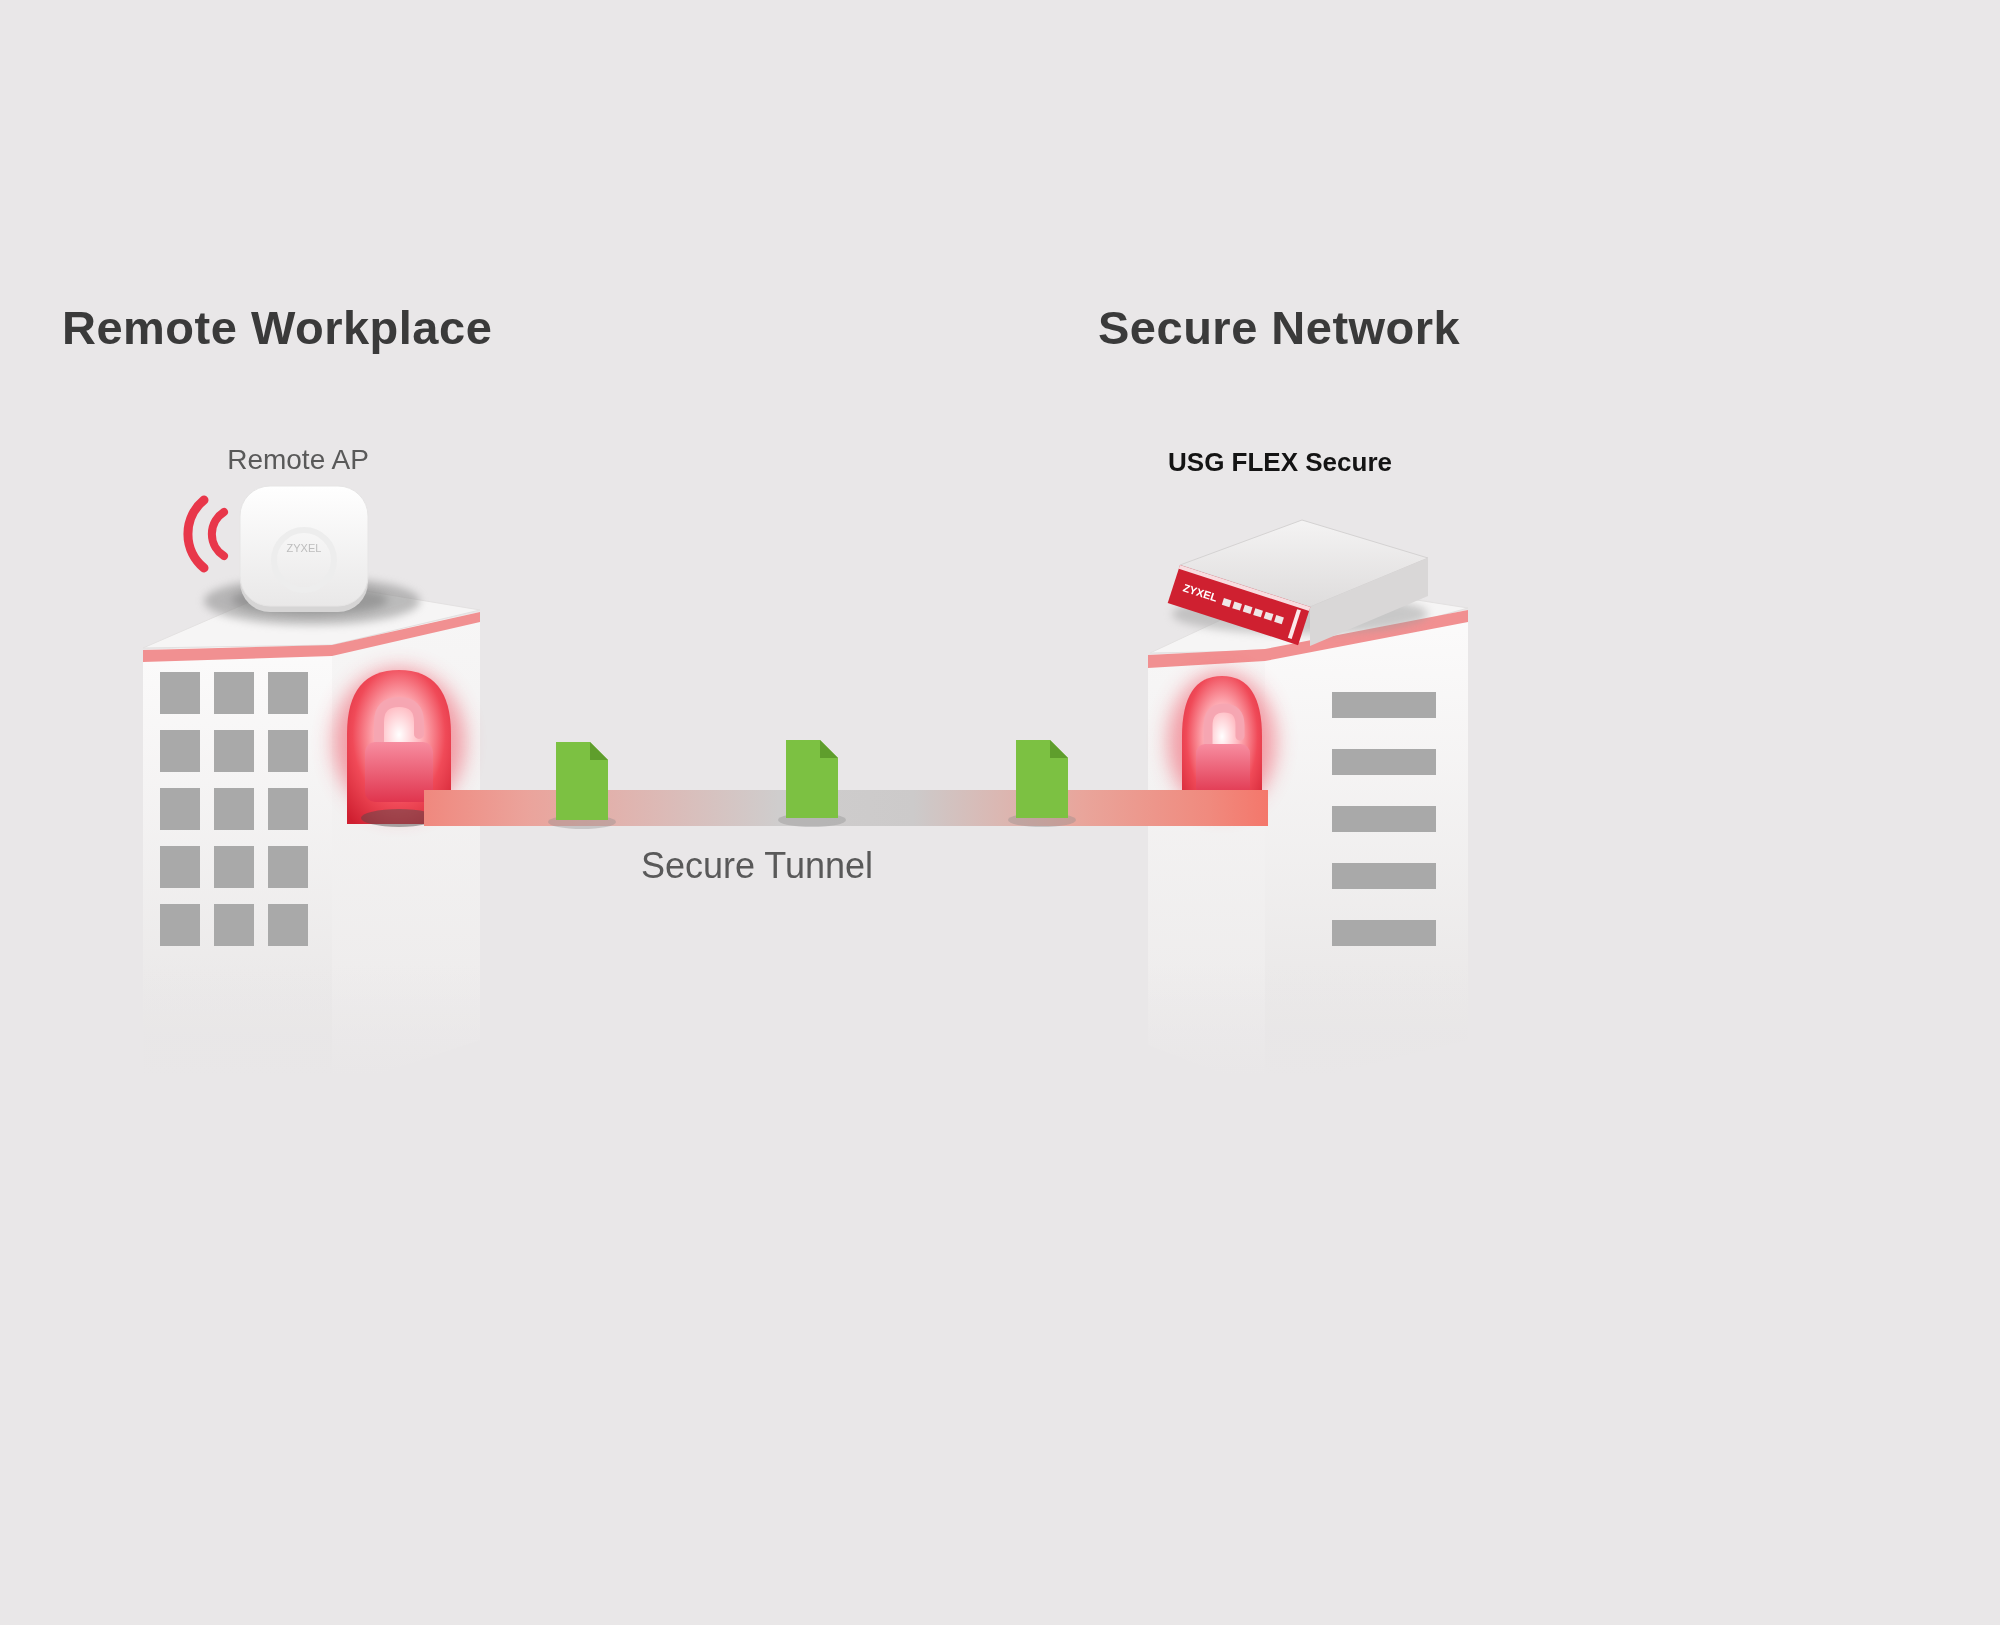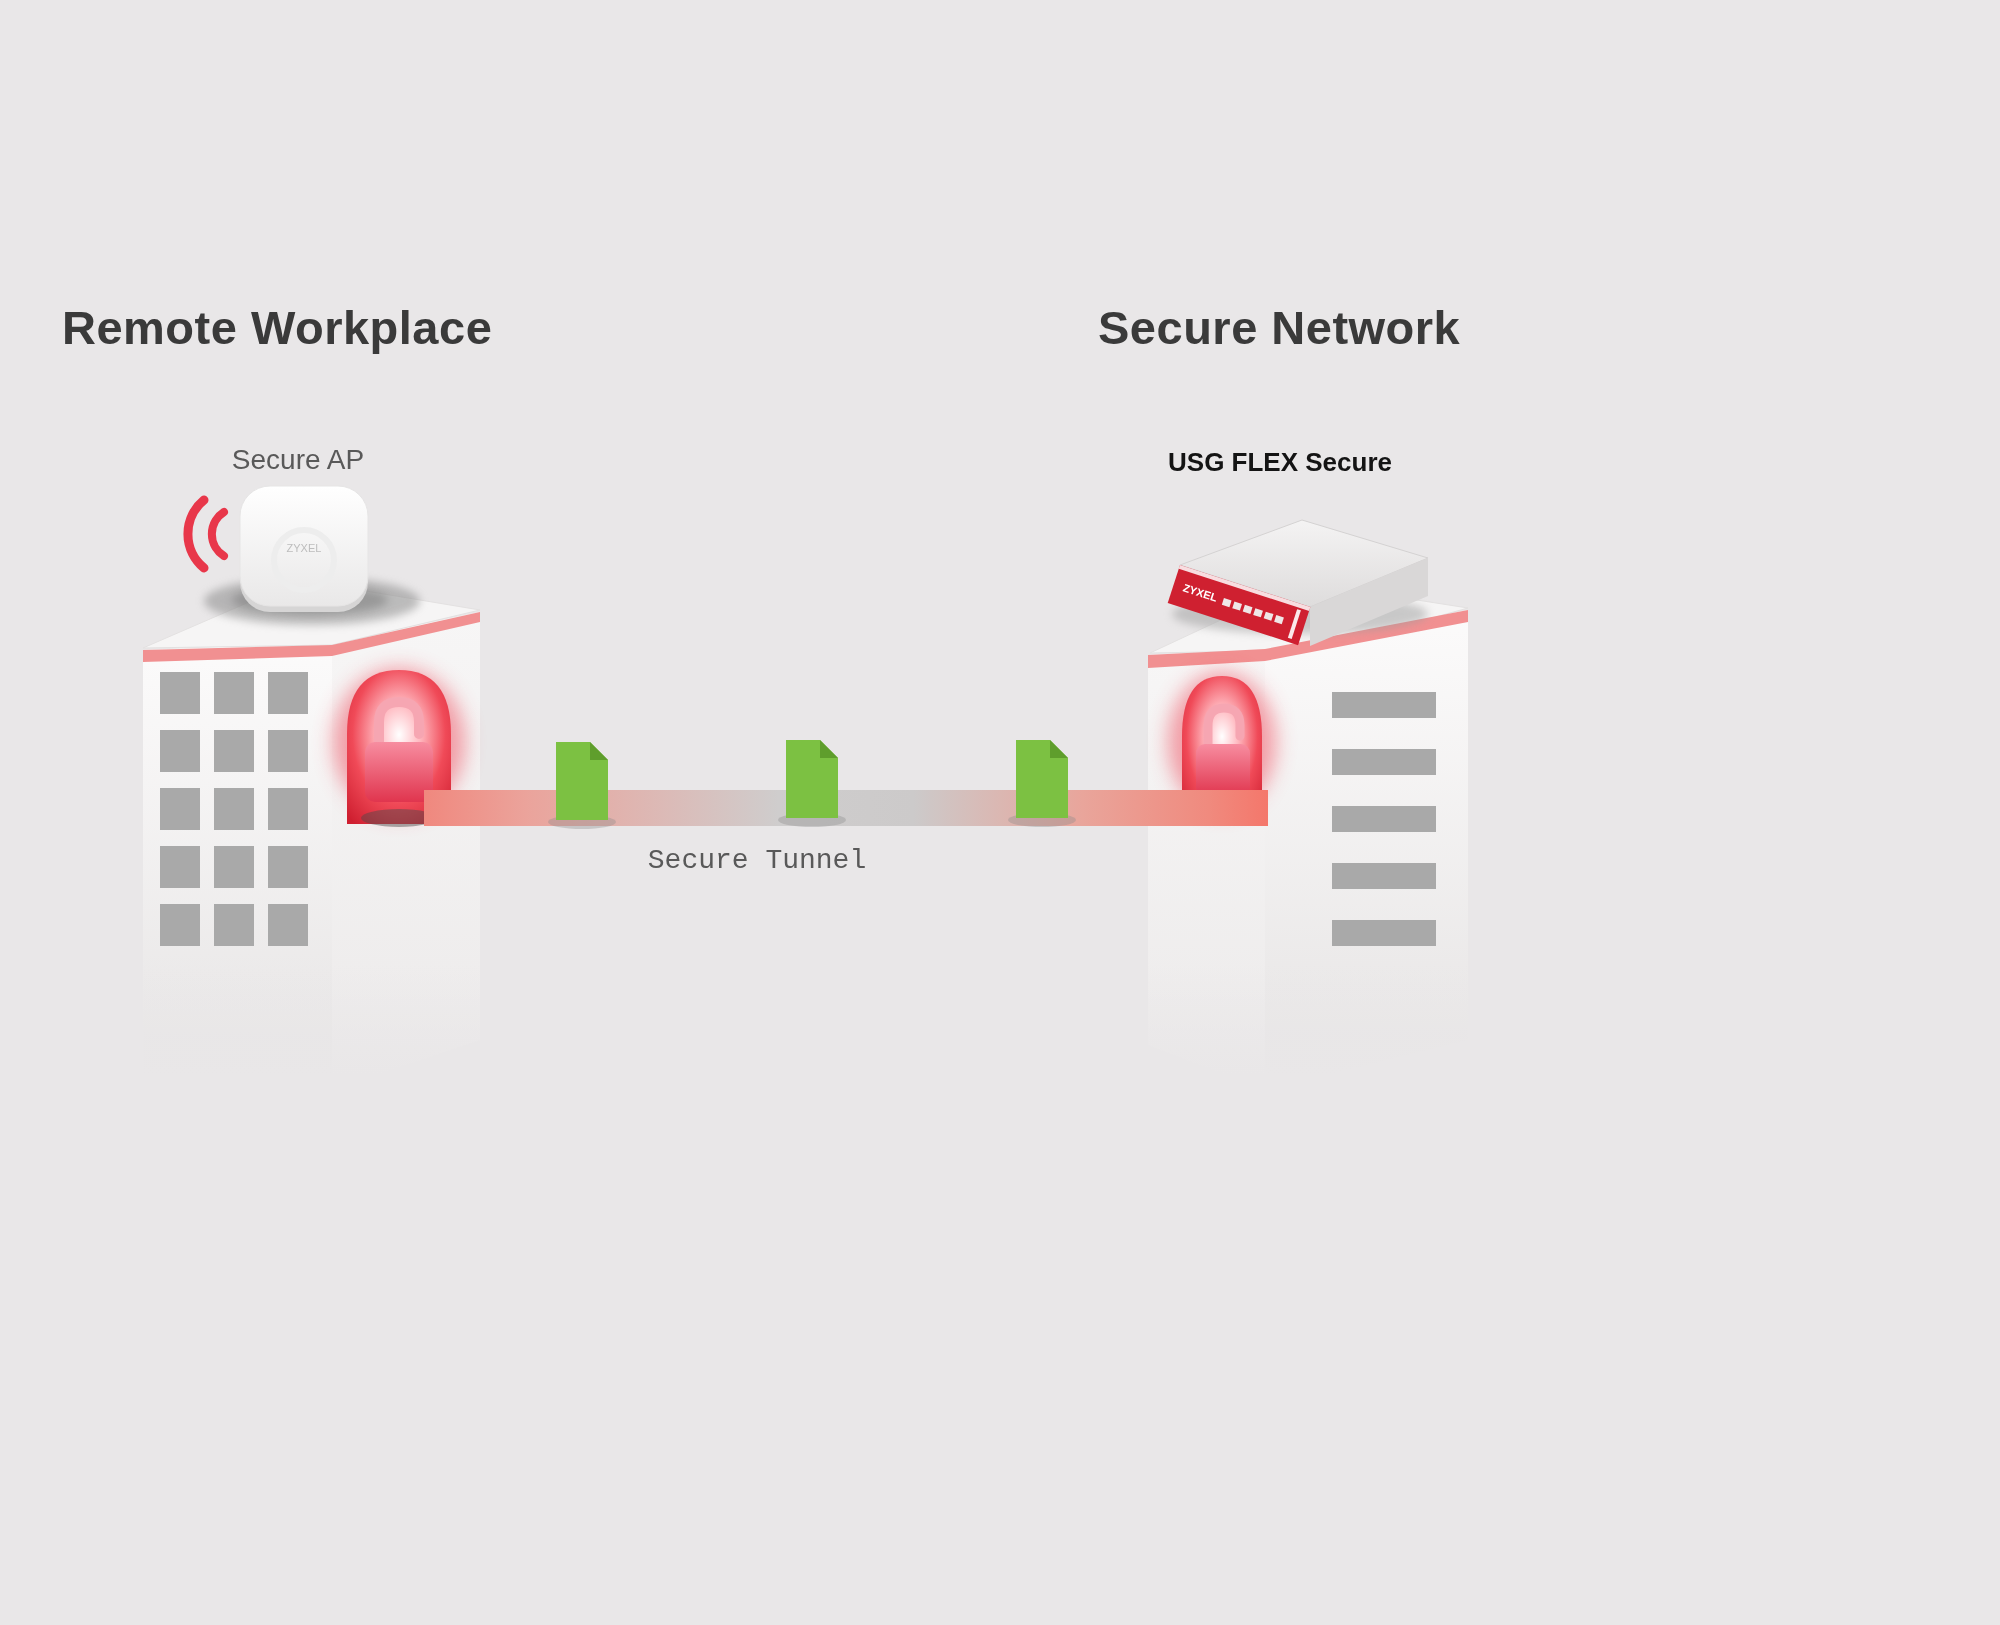--- a/index.html
+++ b/index.html
@@ -3,21 +3,21 @@
 <meta charset="utf-8">
 <style>
   html,body{margin:0;padding:0;background:#d8d6d6;}
   .canvas{position:relative;width:2000px;height:1625px;background:#e9e7e8;
           font-family:"Liberation Sans",sans-serif;overflow:hidden;}
   .gfx{position:absolute;left:0;top:0;}
   .lbl{position:absolute;white-space:nowrap;text-align:center;}
   .site-title{font-size:47px;font-weight:bold;color:#3a3a3a;letter-spacing:.5px;}
   .device-label{font-size:28px;color:#595959;}
   .device-label-bold{font-size:26px;font-weight:bold;color:#141414;}
-  .tunnel-label{font-size:28px;color:#595959;font-family:Liberation Mono, monospace;}
+  .tunnel-label{font-size:36px;color:#595959;}
   .center{transform:translateX(-50%);}
   .win{fill:#a9a9a9;}
   .bar{fill:#a9a9a9;}
 </style>
 </head>
 <body>
 
 <div class="canvas">
 
   <svg class="gfx" width="2000" height="1625" viewBox="0 0 2000 1625">
@@ -183,18 +183,18 @@
     </g>
 
     <rect x="120" y="965" width="400" height="170" fill="url(#fadeGrad)"></rect>
     <rect x="1125" y="965" width="370" height="170" fill="url(#fadeGrad)"></rect>
   </svg>
 
   <div class="lbl site-title" style="left:62px;top:300px;">Remote Workplace</div>
 
   <div class="lbl site-title" style="left:1098px;top:300px;">Secure Network</div>
 
-  <div class="lbl device-label center" style="left:298px;top:444px;">Secure AP</div>
+  <div class="lbl device-label center" style="left:298px;top:444px;">Remote AP</div>
 
   <div class="lbl device-label-bold center" style="left:1280px;top:447px;">USG FLEX Secure</div>
 
   <div class="lbl tunnel-label center" style="left:757px;top:845px;">Secure Tunnel</div>
 </div>
 
 </body></html>

